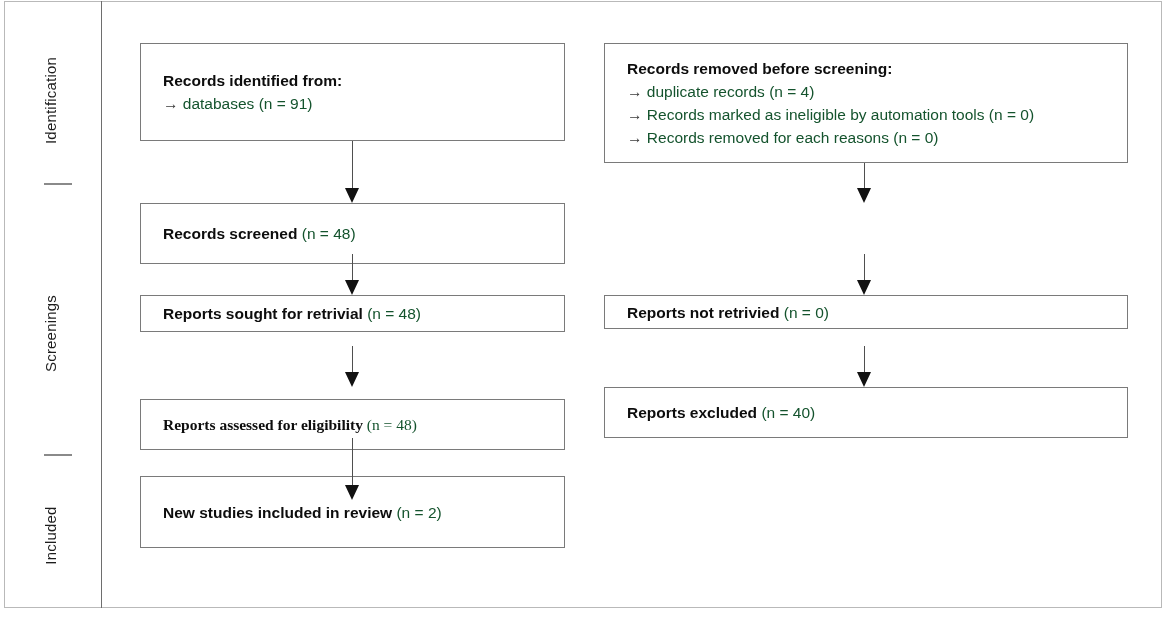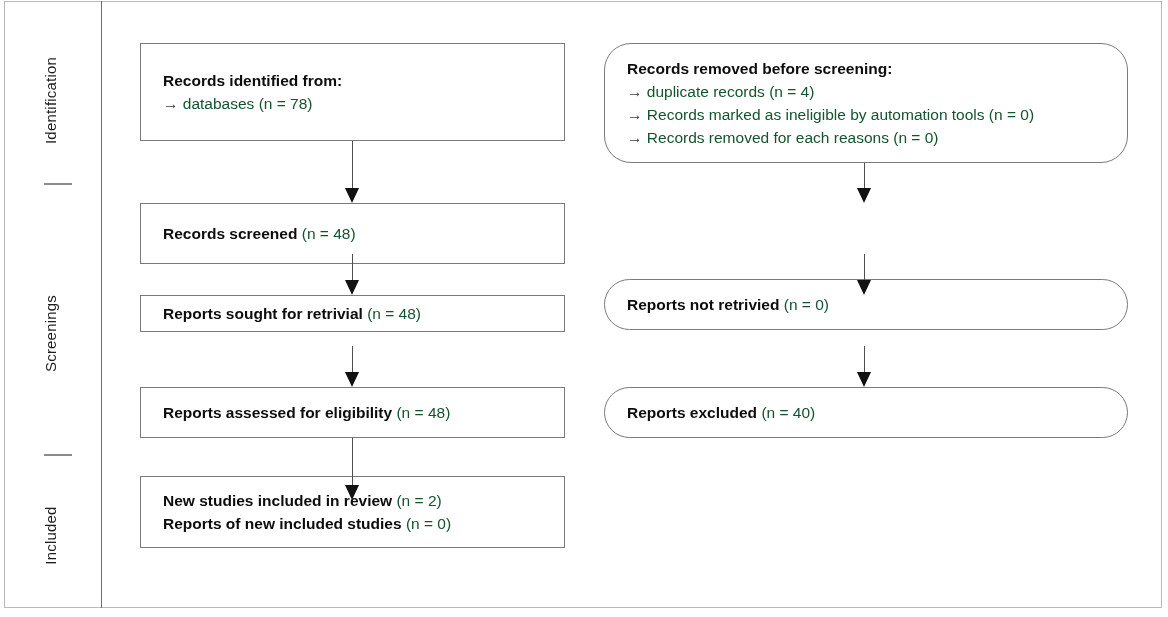--- a/index.html
+++ b/index.html
@@ -97,31 +97,31 @@
     color: #14532d;
   }
   .flow-box .line .arrowglyph {
     font-weight: normal;
     color: #3a3a3a;
   }
 
   
   .col-left  { left: 140px; width: 425px; }
   
-  .col-right { left: 604px; width: 524px; border-radius: 27px; }
+  .col-right { left: 604px; width: 524px; }
 
   .box-l1 { top: 43px;  height: 98px; }
   .box-l2 { top: 203px; height: 61px; }
   .box-l3 { top: 295px; height: 37px; }
-  .box-l4 { top: 387px; height: 51px; }
+  .box-l4 { top: 399px; height: 51px; font-family: Liberation Serif, serif; }
   .box-l5 { top: 476px; height: 72px; }
 
   .box-r1 { top: 43px;  height: 120px; }
   .box-r2 { top: 203px; height: 51px; }
-  .box-r3 { top: 279px; height: 51px; }
+  .box-r3 { top: 295px; height: 34px; }
   .box-r4 { top: 387px; height: 51px; }
 
   
   .conn {
     position: absolute;
   }
   .conn .stem {
     position: absolute;
     left: 0;
     top: 0;
@@ -154,38 +154,37 @@
   </div>
   <div class="stage-label stage-included">
     <span>Included</span>
   </div>
 
   <div class="stage-tick tick-1"></div>
   <div class="stage-tick tick-2"></div>
 
   <div class="flow-box col-left box-l1">
     <div class="line"><b>Records identified from:</b></div>
-    <div class="line"><span class="arrowglyph">→</span> <span class="n">databases</span> <span class="n">(n = 78)</span></div>
+    <div class="line"><span class="arrowglyph">→</span> <span class="n">databases</span> <span class="n">(n = 91)</span></div>
   </div>
 
   <div class="flow-box col-left box-l2">
     <div class="line"><b>Records screened</b> <span class="n">(n = 48)</span></div>
   </div>
 
   <div class="flow-box col-left box-l3">
     <div class="line"><b>Reports sought for retrivial</b> <span class="n">(n = 48)</span></div>
   </div>
 
   <div class="flow-box col-left box-l4">
     <div class="line"><b>Reports assessed for eligibility</b> <span class="n">(n = 48)</span></div>
   </div>
 
   <div class="flow-box col-left box-l5">
     <div class="line"><b>New studies included in review</b> <span class="n">(n = 2)</span></div>
-    <div class="line"><b>Reports of new included studies</b> <span class="n">(n = 0)</span></div>
   </div>
 
   <div class="flow-box col-right box-r1">
     <div class="line"><b>Records removed before screening:</b></div>
     <div class="line"><span class="arrowglyph">→</span> <span class="n">duplicate records</span> <span class="n">(n = 4)</span></div>
     <div class="line"><span class="arrowglyph">→</span> <span class="n">Records marked as ineligible by automation tools</span> <span class="n">(n = 0)</span></div>
     <div class="line"><span class="arrowglyph">→</span> <span class="n">Records removed for each reasons</span> <span class="n">(n = 0)</span></div>
   </div>
 
 

